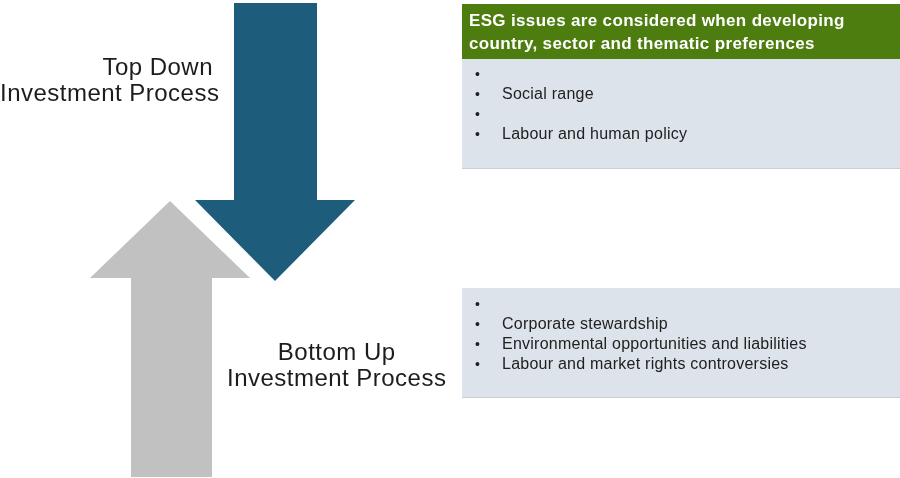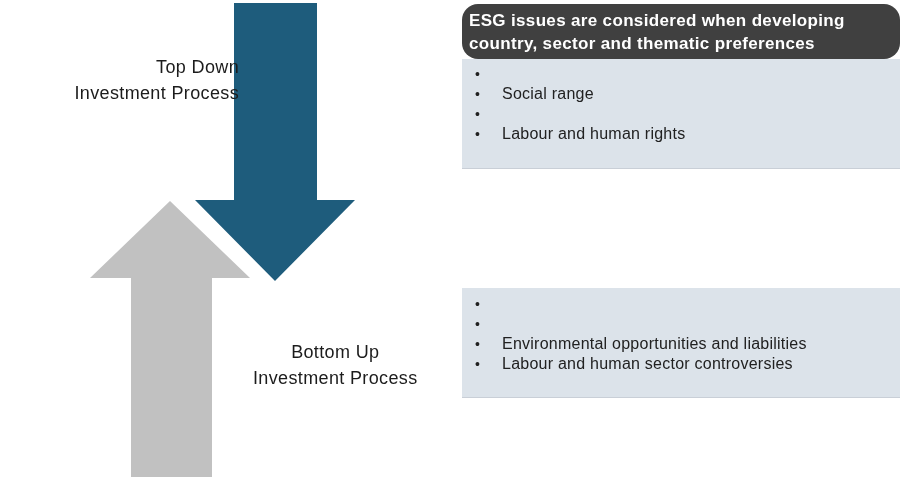--- a/index.html
+++ b/index.html
@@ -16,25 +16,24 @@
     overflow: hidden;
   }
   .arrow-layer {
     position: absolute;
     left: 0; top: 0;
     width: 900px; height: 478px;
   }
   .process-label {
     position: absolute;
     color: #1c1c1c;
-    font-size: 18px;
+    font-size: 24px;
     line-height: 26px;
     letter-spacing: 0.02em;
     white-space: nowrap;
-    padding-left: 26px;
   }
   .label-topdown {
     left: 0;
     top: 54px;
     width: 213px;
     text-align: right;
   }
   .label-bottomup {
     left: 227px;
     top: 339px;
@@ -102,51 +101,52 @@
     <div>Top Down</div>
     <div>Investment Process</div>
   </div>
 
   <div class="process-label label-bottomup">
     <div>Bottom Up</div>
     <div>Investment Process</div>
   </div>
 
   <div class="info-box box-top">
-    <div class="box-header" style="background-color: #404040; border-radius: 16px;">ESG issues are considered when developing country, sector and thematic preferences</div>
+    <div class="box-header" style="background-color: #4d7c0f;">ESG issues are considered when developing country, sector and thematic preferences</div>
     <ul class="box-body" style="background-color: rgb(220, 227, 234);">
       <li class="bullet-row">
         <span class="bullet-dot">•</span>
       </li>
       <li class="bullet-row">
         <span class="bullet-dot">•</span>
         <span class="bullet-text">Social range</span>
       </li>
       <li class="bullet-row">
         <span class="bullet-dot">•</span>
       </li>
       <li class="bullet-row">
         <span class="bullet-dot">•</span>
-        <span class="bullet-text">Labour and human rights</span>
+        <span class="bullet-text">Labour and human policy</span>
       </li>
     </ul>
   </div>
 
   <div class="info-box box-bottom">
     <ul class="box-body" style="background-color: rgb(220, 227, 234);">
       <li class="bullet-row">
         <span class="bullet-dot">•</span>
       </li>
       <li class="bullet-row">
         <span class="bullet-dot">•</span>
+        <span class="bullet-text">Corporate stewardship</span>
       </li>
       <li class="bullet-row">
         <span class="bullet-dot">•</span>
         <span class="bullet-text">Environmental opportunities and liabilities</span>
       </li>
       <li class="bullet-row">
         <span class="bullet-dot">•</span>
-        <span class="bullet-text">Labour and human sector controversies</span>
+        <span class="bullet-text">Labour and market rights controversies</span>
       </li>
     </ul>
   </div>
 
 </div>
 
 </body></html>

